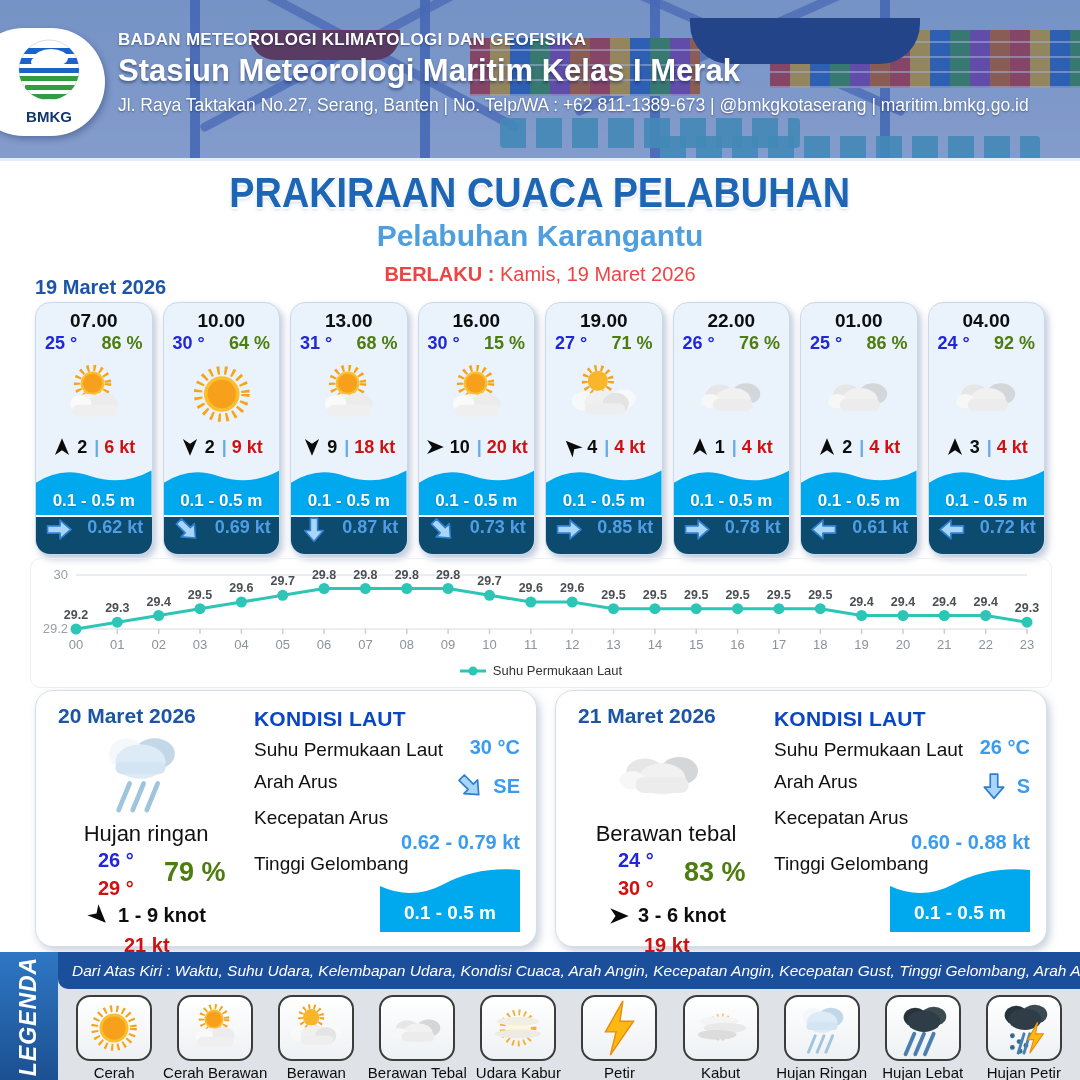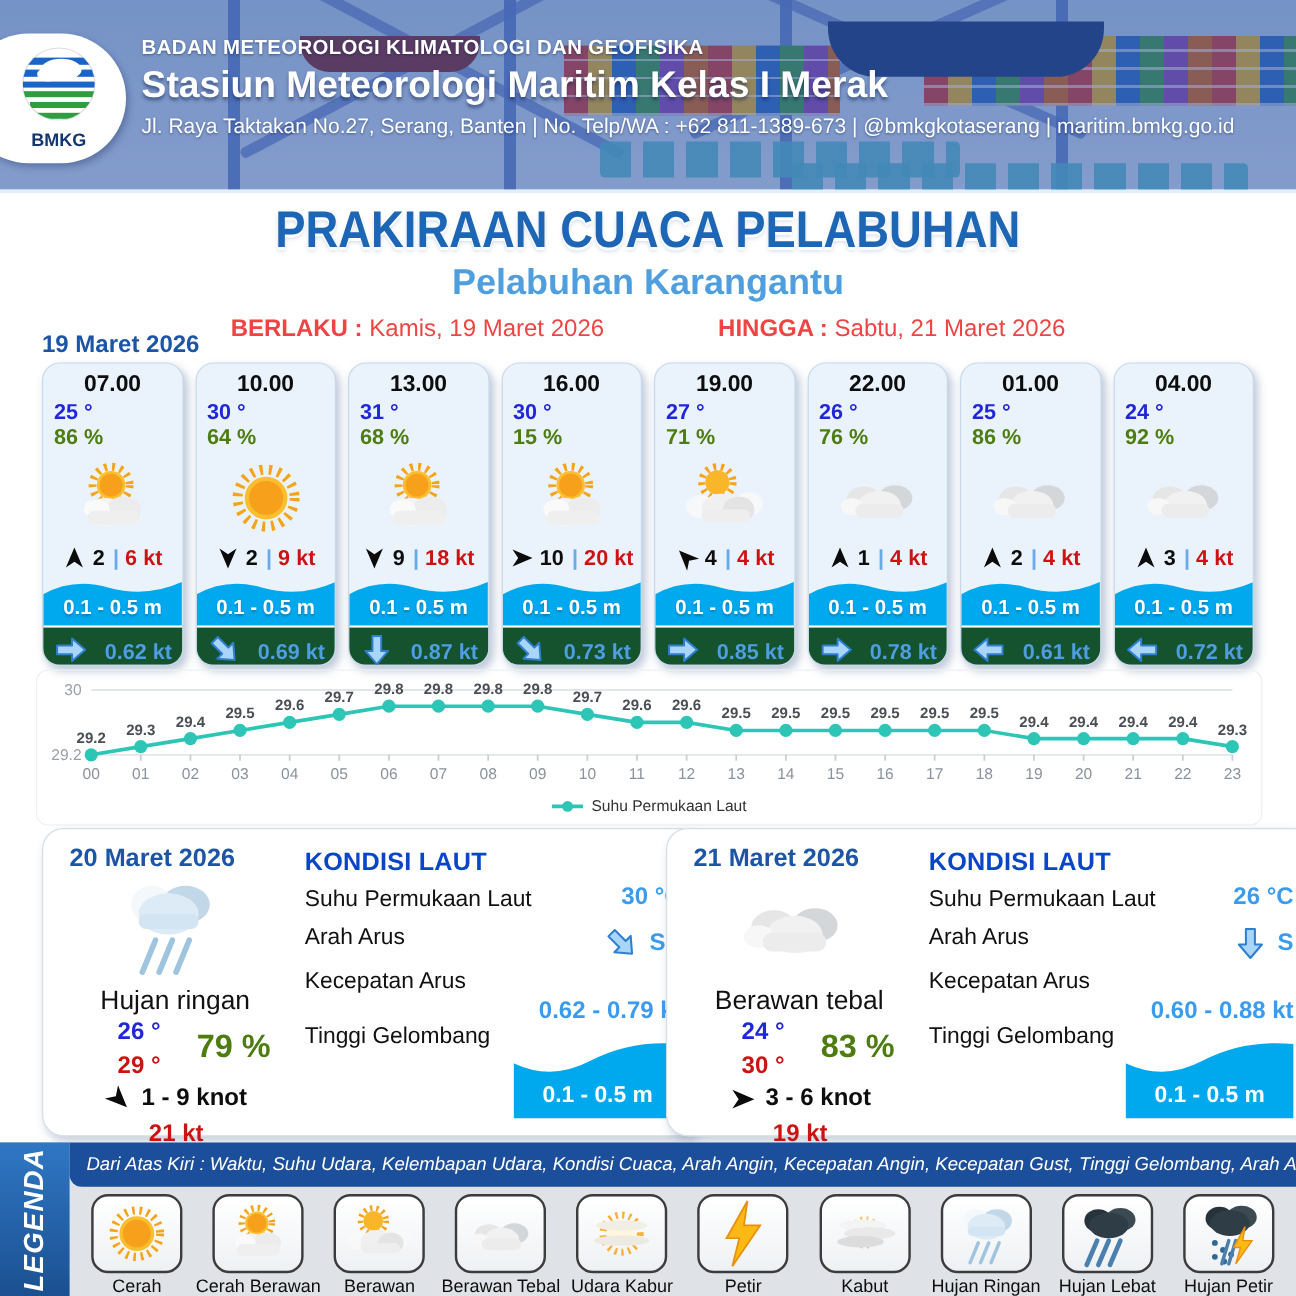--- a/index.html
+++ b/index.html
@@ -28,44 +28,44 @@
   .main-title{display:inline-block;font-size:43px;font-weight:bold;color:var(--title_blue);letter-spacing:0px;transform:scaleX(.88);transform-origin:center;text-shadow:0 2px 0 rgba(255,255,255,.9),0 3px 4px rgba(120,150,190,.35);}
   .sub-title{font-size:30px;font-weight:bold;color:var(--subtitle_blue);margin-top:2px;}
   .validity{display:flex;justify-content:center;gap:95px;margin-top:10px;font-size:20px;color:#ef4444;}
   .validity b{font-weight:bold;}
   .day-label{position:absolute;left:35px;top:276px;font-size:20px;font-weight:bold;color:var(--date_blue);}
 
   
   .cards-row{position:absolute;left:35px;top:302px;width:1010px;display:flex;gap:10px;}
   .card{flex:1;height:251px;background:#eaf3fc;border:1px solid #c9d9ea;border-radius:15px;box-shadow:3px 4px 7px rgba(110,135,170,.45);display:flex;flex-direction:column;overflow:hidden;position:relative;}
   .c-time{text-align:center;font-size:19px;font-weight:bold;color:#0d0d0d;margin-top:7px;}
-  .c-th{display:flex;justify-content:space-between;padding:1px 9px 0 9px;font-size:18px;font-weight:bold;flex-direction:column;}
+  .c-th{display:flex;justify-content:space-between;padding:1px 9px 0 9px;font-size:18px;font-weight:bold;}
   .c-temp{color:var(--temp_blue);}
   .c-hum{color:var(--humidity_green);}
   .c-icon{height:76px;display:flex;align-items:center;justify-content:center;margin-top:2px;}
   .c-icon svg{width:72px;height:72px;}
   .c-wind{display:flex;align-items:center;justify-content:center;gap:5px;height:30px;font-size:18px;font-weight:bold;}
   .c-wind .dart{width:20px;height:20px;display:inline-block;}
   .c-wval{color:#0d0d0d;}
   .c-bar{color:#6aaae8;font-weight:bold;margin-left:2px;}
   .c-wkt{color:var(--speed_red);}
   .c-wave{position:relative;height:53px;margin-top:auto;}
   .c-wave svg{position:absolute;inset:0;width:100%;height:100%;}
   .c-wave-text{position:absolute;left:0;right:0;bottom:4px;text-align:center;color:#ffffff;font-size:17px;font-weight:bold;text-shadow:0 1px 2px rgba(0,60,110,.4);}
-  .c-cur{height:37px;background:#14532d;border-top:2px solid #ffffff;display:flex;align-items:flex-end;justify-content:center;gap:13px;}
+  .c-cur{height:37px;background:#0c4a6e;border-top:2px solid #ffffff;display:flex;align-items:flex-start;justify-content:center;gap:13px;}
   .c-cur .blockarrow{width:30px;height:25px;display:inline-block;}
   .c-cur-text{color:var(--current_blue);font-size:18px;font-weight:bold;}
 
   
   .chart-sec{position:absolute;left:30px;top:558px;width:1020px;height:128px;border:1px solid #eceff3;border-radius:10px;}
   .chart-legend{display:flex;align-items:center;justify-content:center;gap:7px;margin-top:0px;font-size:13px;color:#333;}
   .legend-marker{width:26px;height:10px;}
 
   
-  .panel{position:absolute;top:690px;height:255px;background:#ffffff;border:1px solid #d8dde3;border-radius:18px;box-shadow:3px 4px 8px rgba(120,140,170,.4);padding-left:48px;}
+  .panel{position:absolute;top:690px;height:255px;background:#ffffff;border:1px solid #d8dde3;border-radius:18px;box-shadow:3px 4px 8px rgba(120,140,170,.4);}
   .panel.p1{left:35px;width:500px;}
   .panel.p2{left:555px;width:490px;}
   .p-date{position:absolute;left:22px;top:13px;font-size:21px;font-weight:bold;color:var(--date_blue);}
   .p-icon{position:absolute;left:52px;top:30px;width:105px;height:100px;}
   .p-icon svg{width:100%;height:100%;}
   .p-cond{position:absolute;left:0px;top:130px;width:220px;text-align:center;font-size:22px;color:#111;}
   .p-tmin{position:absolute;left:62px;top:158px;font-size:20px;font-weight:bold;color:var(--temp_blue);}
   .p-tmax{position:absolute;left:62px;top:186px;font-size:20px;font-weight:bold;color:var(--speed_red);}
   .p-hum{position:absolute;left:128px;top:166px;font-size:27px;font-weight:bold;color:var(--humidity_green);}
   .p-wind{position:absolute;left:52px;top:213px;display:flex;align-items:center;gap:8px;font-size:20px;font-weight:bold;color:#0d0d0d;}
@@ -141,21 +141,20 @@
     <div class="h-station">Stasiun Meteorologi Maritim Kelas I Merak</div>
     <div class="h-addr">Jl. Raya Taktakan No.27, Serang, Banten | No. Telp/WA : +62 811-1389-673 | @bmkgkotaserang | maritim.bmkg.go.id</div>
   </div>
 </div>
 
 <div class="title-wrap">
   <div class="main-title">PRAKIRAAN CUACA PELABUHAN</div>
   <div class="sub-title">Pelabuhan Karangantu</div>
   <div class="validity">
     <div><b>BERLAKU :</b> <span>Kamis, 19 Maret 2026</span></div>
-    <div><b>HINGGA :</b> <span>Sabtu, 21 Maret 2026</span></div>
   </div>
 </div>
 <div class="day-label">19 Maret 2026</div>
 
 <div class="cards-row">
 
   <div class="card">
     <div class="c-time">07.00</div>
     <div class="c-th">
         <span class="c-temp">25 °</span>

